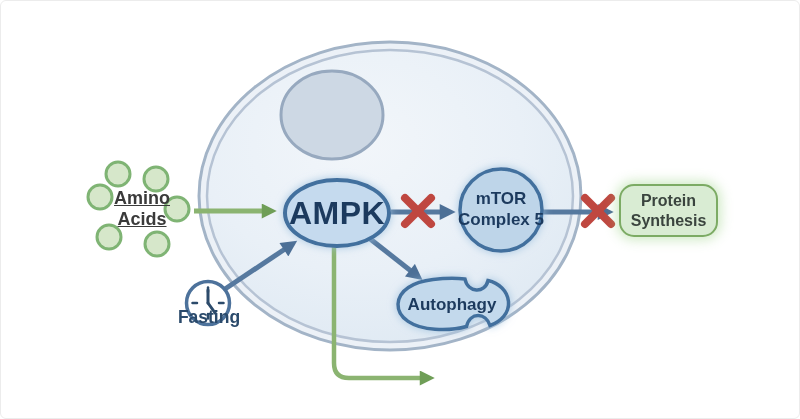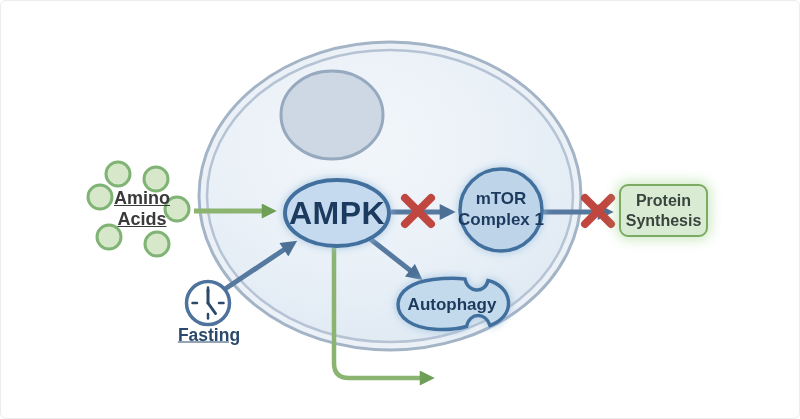--- a/index.html
+++ b/index.html
@@ -15,22 +15,22 @@
   }
   .lbl-center{transform:translate(-50%,-50%);}
   .lbl-topcenter{transform:translateX(-50%);text-decoration:underline;}
   .amino{color:#3a3a3a;font-size:18px;line-height:1.15;}
   .fasting{color:#2b4a6b;font-size:17.5px;}
   .node-blue{color:#1c3a5e;}
   .ampk-text{font-size:32px;letter-spacing:.5px;}
   .mtor-text{font-size:17px;line-height:1.22;}
   .autophagy-text{font-size:17px;}
   .protein-box{
-    position:absolute;left:618px;top:183px;width:89px;height:53px;
-    background:#d9ecd3;border:2.5px solid #7cab64;border-radius:9px;
+    position:absolute;left:618px;top:183px;width:99px;height:53px;
+    background:#d9ecd3;border:2.5px solid #7cab64;border-radius:15px;
     box-sizing:border-box;display:flex;align-items:center;justify-content:center;
     box-shadow:0 0 12px 3px rgba(150,208,128,0.45);
   }
   .protein-text{
     font-weight:bold;font-size:16px;line-height:1.25;color:#3a443e;
     text-align:center;white-space:pre-line;
   }
   .cellular-repair{color:#579a5b;font-size:23px;}
 </style>
 </head>
@@ -112,26 +112,26 @@
       <g>
         <line x1="584" y1="197" x2="610" y2="223"></line>
         <line x1="610" y1="197" x2="584" y2="223"></line>
       </g>
     </g>
   </svg>
 
   <div class="label lbl-topcenter amino" style="left:141px;top:187px;">Amino
 Acids</div>
 
-  <div class="label lbl-center fasting" style="left:208px;top:334px;text-decoration:underline;">Fasting</div>
+  <div class="label lbl-center fasting" style="left:208px;top:316px;">Fasting</div>
 
   <div class="label lbl-center node-blue ampk-text" style="left:336px;top:212px;">AMPK</div>
 
   <div class="label lbl-center node-blue mtor-text" style="left:500px;top:209px;">mTOR
-Complex 1</div>
+Complex 5</div>
 
   <div class="label lbl-center node-blue autophagy-text" style="left:451px;top:304px;">Autophagy</div>
 
   <div class="protein-box">
     <span class="protein-text">Protein
 Synthesis</span>
   </div>
 
 
 </div>

